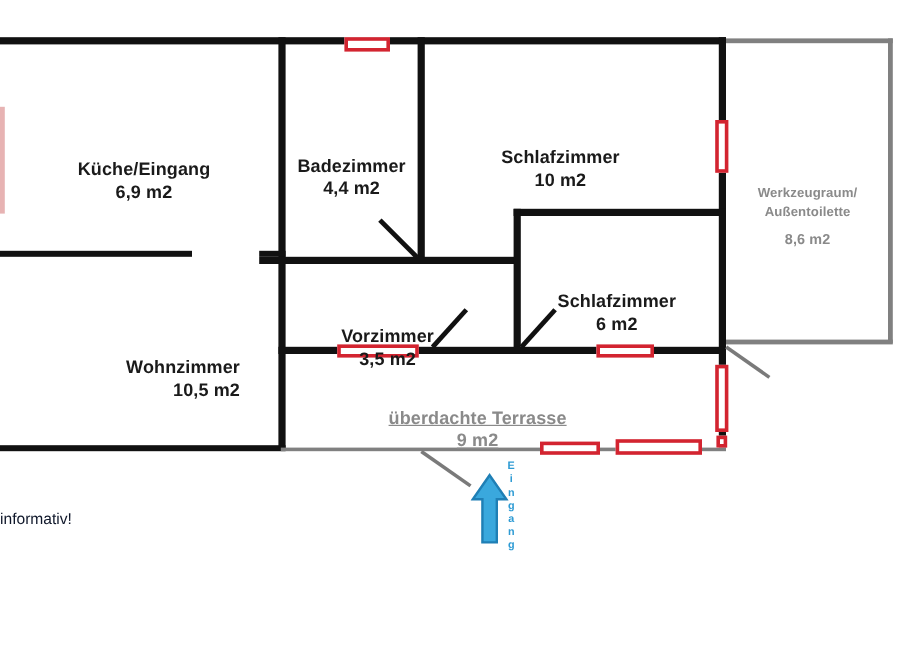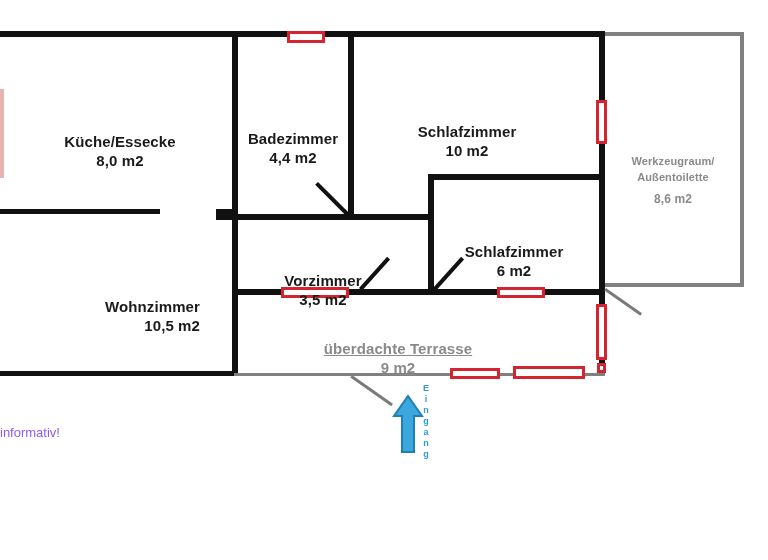--- a/index.html
+++ b/index.html
@@ -66,21 +66,21 @@
     font-size: 11px;
     line-height: 1.5;
   }
   .label-werk .area {
     margin-top: 4px;
     font-size: 12px;
   }
   .footnote {
     position: absolute;
     font-size: 13px;
-    color: #8b5cf6;
+    color: #0f172a;
     font-weight: normal;
   }
   .entrance-arrow {
     position: absolute;
   }
   .entrance-text {
     position: absolute;
     font-size: 9px;
     color: #2e9bd4;
     font-weight: bold;
@@ -144,22 +144,22 @@
 
   <div class="door-swing" style="left:359px; top:288px; width:42px; height:4px; transform:rotate(-48deg);"></div>
 
   <div class="door-swing" style="left:433px; top:288px; width:42px; height:4px; transform:rotate(-48deg);"></div>
 
   <div class="door-swing-gray" style="left:606px; top:288px; width:44px; height:3px; transform:rotate(35deg);"></div>
 
   <div class="door-swing-gray" style="left:352px; top:375px; width:50px; height:3px; transform:rotate(35deg);"></div>
 
   <div class="label" style="left:30px; top:113px; width:180px;">
-    <span>Küche/Essecke</span>
-    <span class="area">8,0 m2</span>
+    <span>Küche/Eingang</span>
+    <span class="area">6,9 m2</span>
   </div>
 
   <div class="label" style="left:238px; top:110px; width:110px;">
     <span>Badezimmer</span>
     <span class="area">4,4 m2</span>
   </div>
 
   <div class="label" style="left:378px; top:103px; width:178px;">
     <span>Schlafzimmer</span>
     <span class="area">10 m2</span>

